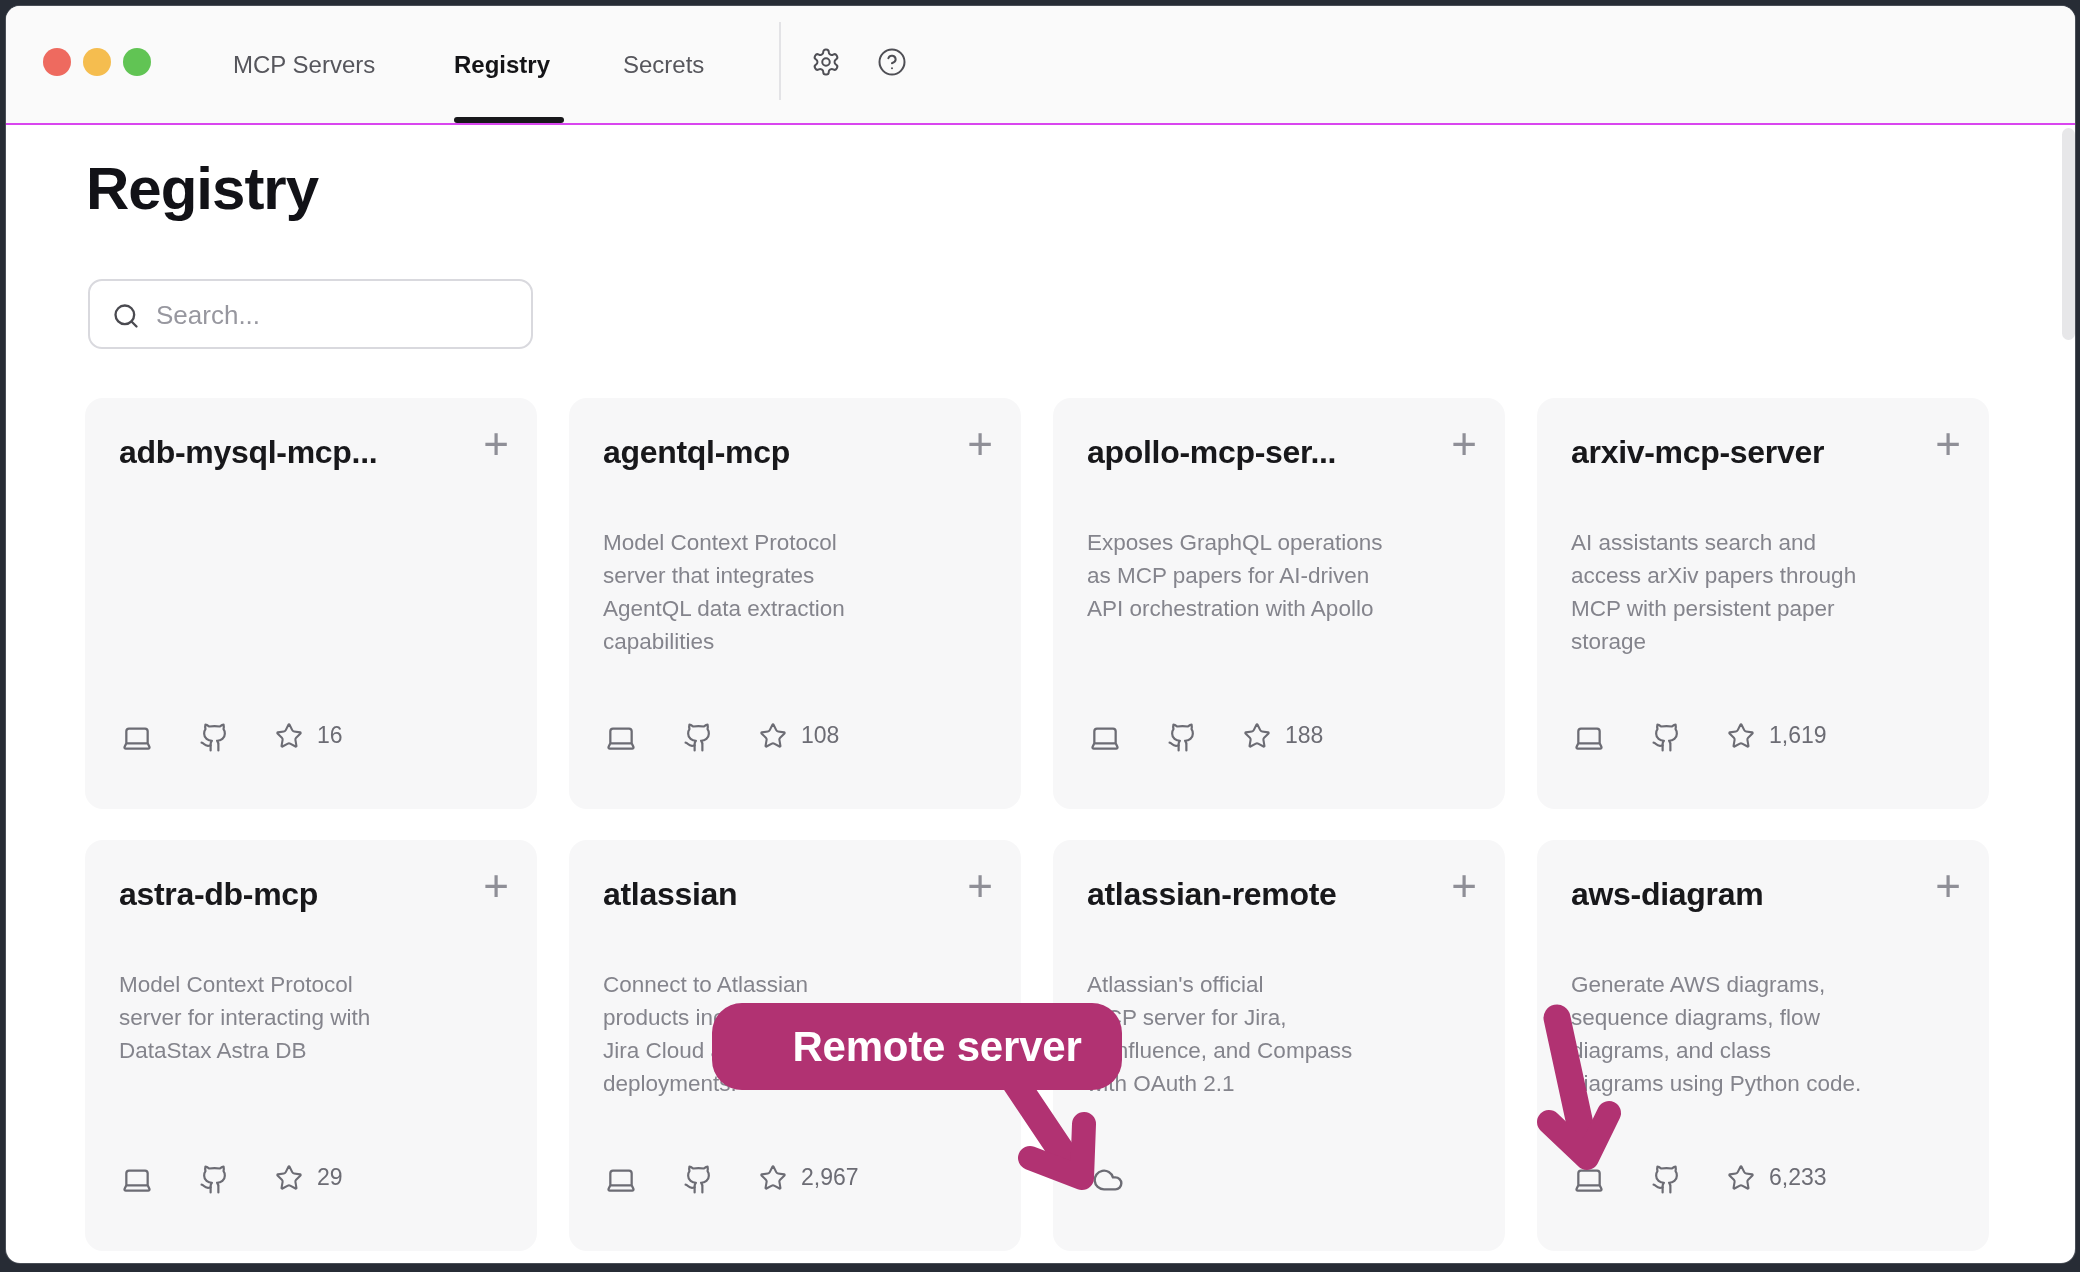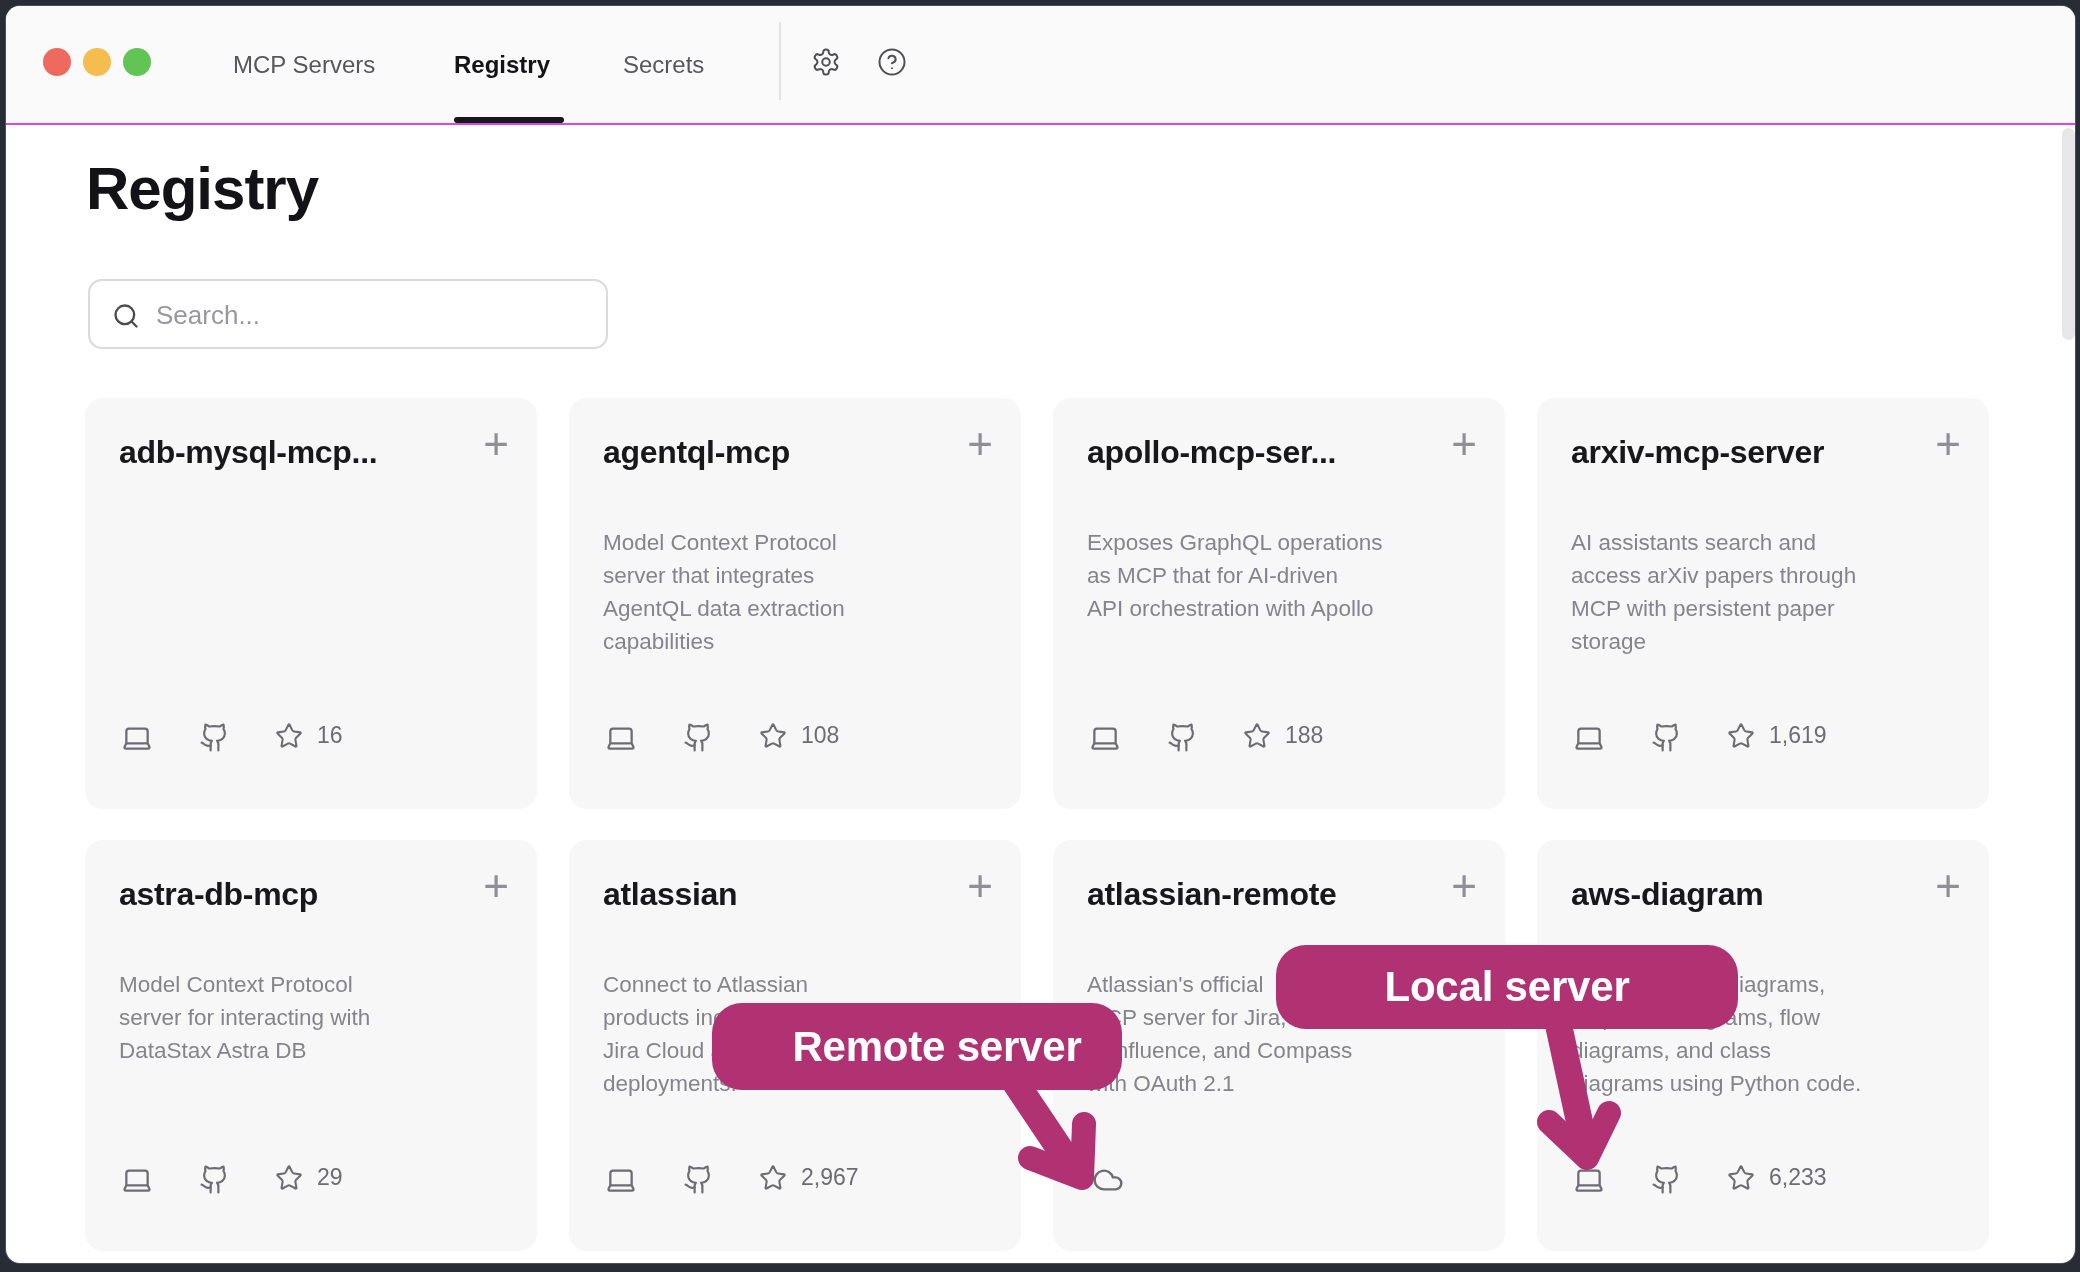--- a/index.html
+++ b/index.html
@@ -23,21 +23,21 @@
   .tab-underline{position:absolute;left:448px;top:111px;width:110px;height:6px;
                  border-radius:3px;background:#18181b;}
   .tb-divider{position:absolute;left:773px;top:16px;width:2px;height:78px;background:#e3e3e6;}
   .tb-icon{position:absolute;top:41px;width:30px;height:30px;color:#4f4f55;}
   .tb-icon.gear{left:805px;}
   .tb-icon.help{left:871px;}
   .tb-icon svg,.s-icon svg,.f-icon svg{width:100%;height:100%;display:block;}
   
   .h1{position:absolute;left:80px;top:148px;font-size:60px;font-weight:800;
       color:#121217;letter-spacing:-1px;}
-  .search{position:absolute;left:82px;top:273px;width:520px;height:70px;
+  .search{position:absolute;left:82px;top:273px;width:445px;height:70px;
           border:2px solid #d9d9de;border-radius:14px;background:#fff;box-sizing:border-box;}
   .s-icon{position:absolute;left:22px;top:21px;width:28px;height:28px;color:#4a4a50;}
   .search input{position:absolute;left:64px;top:0;width:380px;height:66px;border:none;outline:none;
                 font-size:26px;color:#3a3a40;background:transparent;font-family:inherit;}
   .search input::placeholder{color:#97979f;}
   
   .card{position:absolute;width:452px;height:411px;border-radius:18px;background:#f7f7f8;}
   .c0{left:79px;top:392px;}  .c1{left:563px;top:392px;}
   .c2{left:1047px;top:392px;}.c3{left:1531px;top:392px;}
   .c4{left:79px;top:834px;}  .c5{left:563px;top:834px;}
@@ -190,21 +190,21 @@
           </span>
       <span class="stars">108</span>
     </div>
   </div>
 
   <div class="card c2">
     <div class="title">apollo-mcp-ser...</div>
     <div class="plus">+</div>
     <div class="desc">
       <div>Exposes GraphQL operations</div>
-          <div>as MCP that for AI-driven</div>
+          <div>as MCP papers for AI-driven</div>
           <div>API orchestration with Apollo</div>
     </div>
     <div class="footer">
       <span class="f-icon">
             <svg viewBox="0 0 24 24">
               <use href="#i-laptop"></use>
             </svg>
           </span>
       <span class="f-icon gh">
             <svg viewBox="0 0 24 24">
@@ -358,20 +358,17 @@
       <path d="M1005 1070 L1068 1164" stroke-width="27"></path>
       <path d="M1078 1118 L1076 1172 L1024 1152" stroke-width="24"></path>
       <path d="M1551 1012 L1580 1146" stroke-width="27"></path>
       <path d="M1603 1107 L1581 1152 L1543 1116" stroke-width="24"></path>
     </g>
   </svg>
 
   <div class="callout remote">
     <span>Remote server</span>
   </div>
-  <div class="callout local">
-    <span>Local server</span>
-  </div>
 
   <div class="scroll-thumb"></div>
 
 </div>
 </div>
 
 </body></html>

